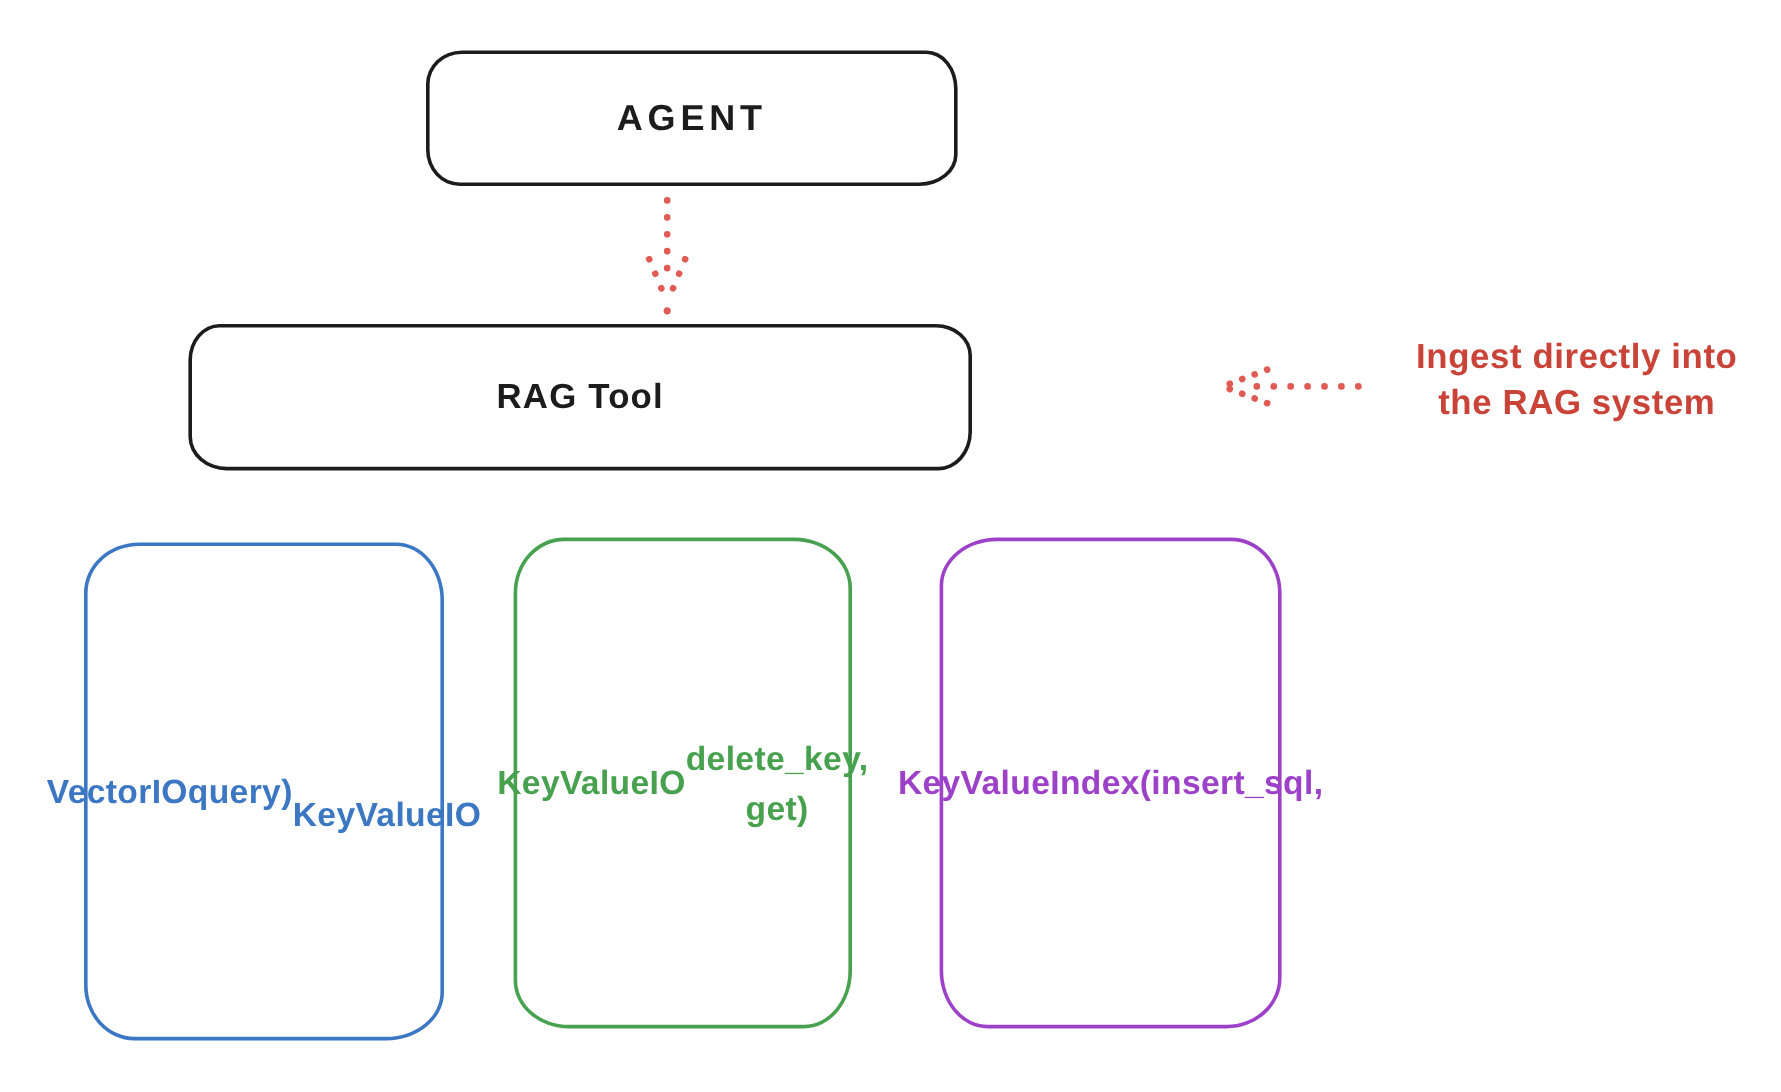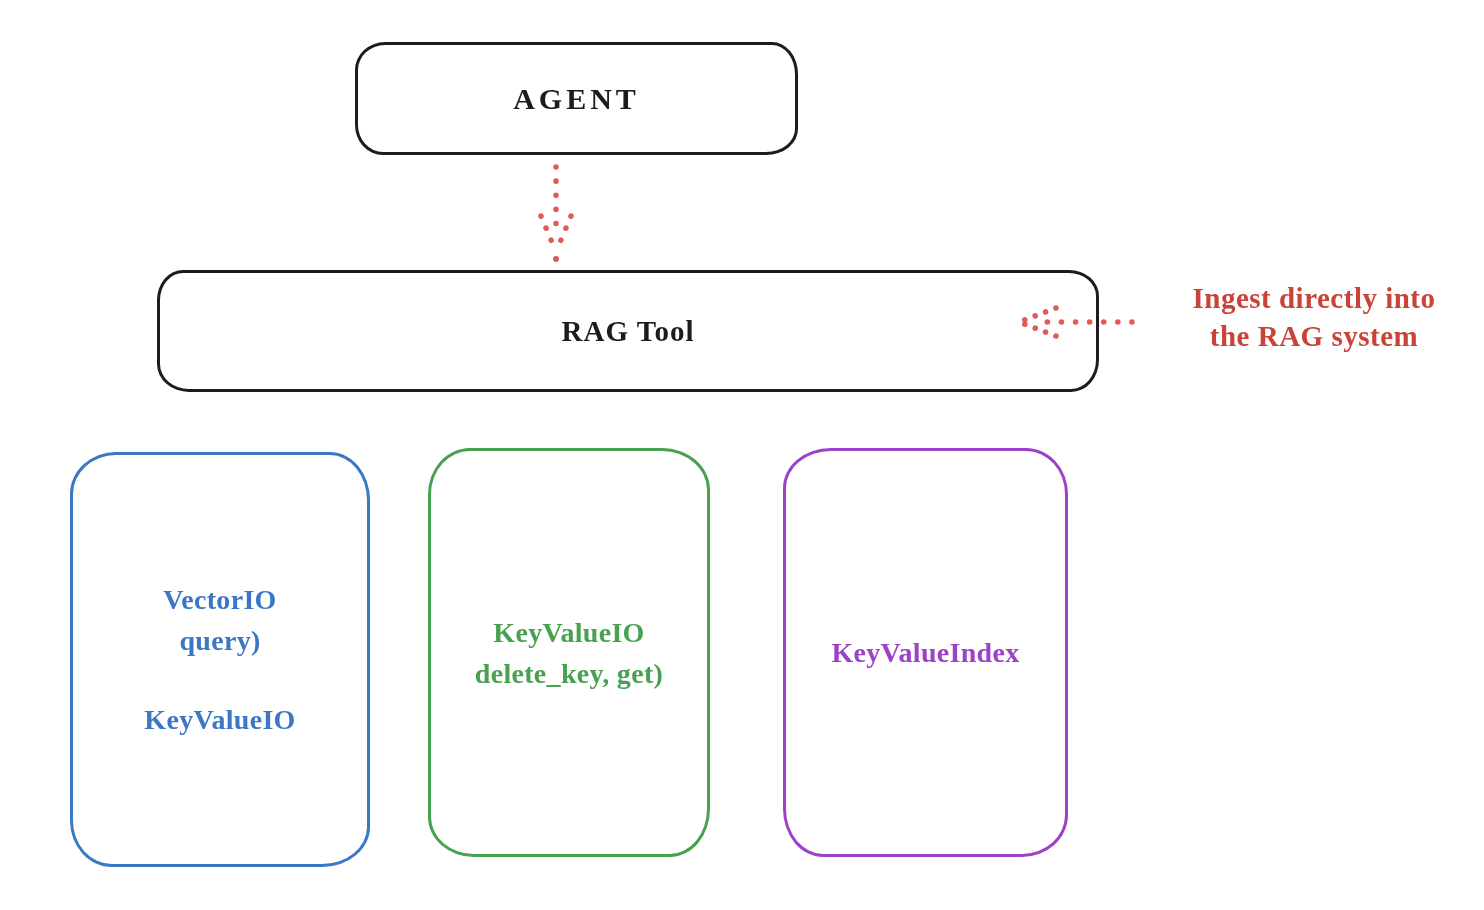--- a/index.html
+++ b/index.html
@@ -2,59 +2,59 @@
 <html><head>
 <meta charset="utf-8">
 <style>
   * { margin: 0; padding: 0; box-sizing: border-box; }
   html, body { background: #ffffff; }
   .canvas {
     position: relative;
     width: 1484px;
     height: 910px;
     background: #ffffff;
-    font-family: Liberation Serif, serif;
+    font-family: Liberation Sans, sans-serif;
     overflow: hidden;
   }
   .node {
     position: absolute;
     border: 3.5px solid #1c1c1c;
     display: flex;
     align-items: center;
     justify-content: center;
     background: #ffffff;
     color: #1c1c1c;
   }
   .agent-box {
     left: 355px; top: 42px; width: 443px; height: 113px;
     border-radius: 30px 26px 32px 28px / 28px 32px 26px 30px;
     font-size: 30px; font-weight: 700; letter-spacing: 4px;
   }
   .rag-box {
-    left: 157px; top: 270px; width: 942px; height: 122px;
+    left: 157px; top: 270px; width: 653px; height: 122px;
     border-radius: 26px 30px 28px 32px / 30px 26px 32px 28px;
     font-size: 29px; font-weight: 700; letter-spacing: 1px;
   }
   .arrow { position: absolute; }
   .arrow svg { display: block; }
   .flow-arrow { left: 534px; top: 162px; }
   .ingest-arrow { left: 1014px; top: 303px; }
   .annotation-text {
     position: absolute;
     left: 1140px; top: 279px; width: 348px;
     text-align: center;
     font-size: 29px; font-weight: 700; line-height: 38px;
     letter-spacing: 0.5px;
   }
   .io-box {
     position: absolute;
     border: 3.5px solid;
     background: #ffffff;
     display: flex;
-    flex-direction: column;
+    flex-direction: row;
     align-items: center;
     justify-content: center;
     text-align: center;
     font-size: 28px;
     font-weight: 700;
     line-height: 41px;
     letter-spacing: 0.3px;
   }
   .io-box .index-label { margin-top: 38px; }
   .io-box-vector {
@@ -111,15 +111,16 @@
     <div class="index-label">KeyValueIO</div>
   </div>
 
   <div class="io-box io-box-keyvalue" style="border-color: rgb(72, 161, 79); color: rgb(72, 161, 79);">
     <div>KeyValueIO</div>
     <div>delete_key, get)</div>
   </div>
 
   <div class="io-box io-box-relational" style="border-color: rgb(157, 65, 201); color: rgb(157, 65, 201);">
     <div>KeyValueIndex</div>
+    <div>(insert_sql,</div>
   </div>
 
 </div>
 
 </body></html>

